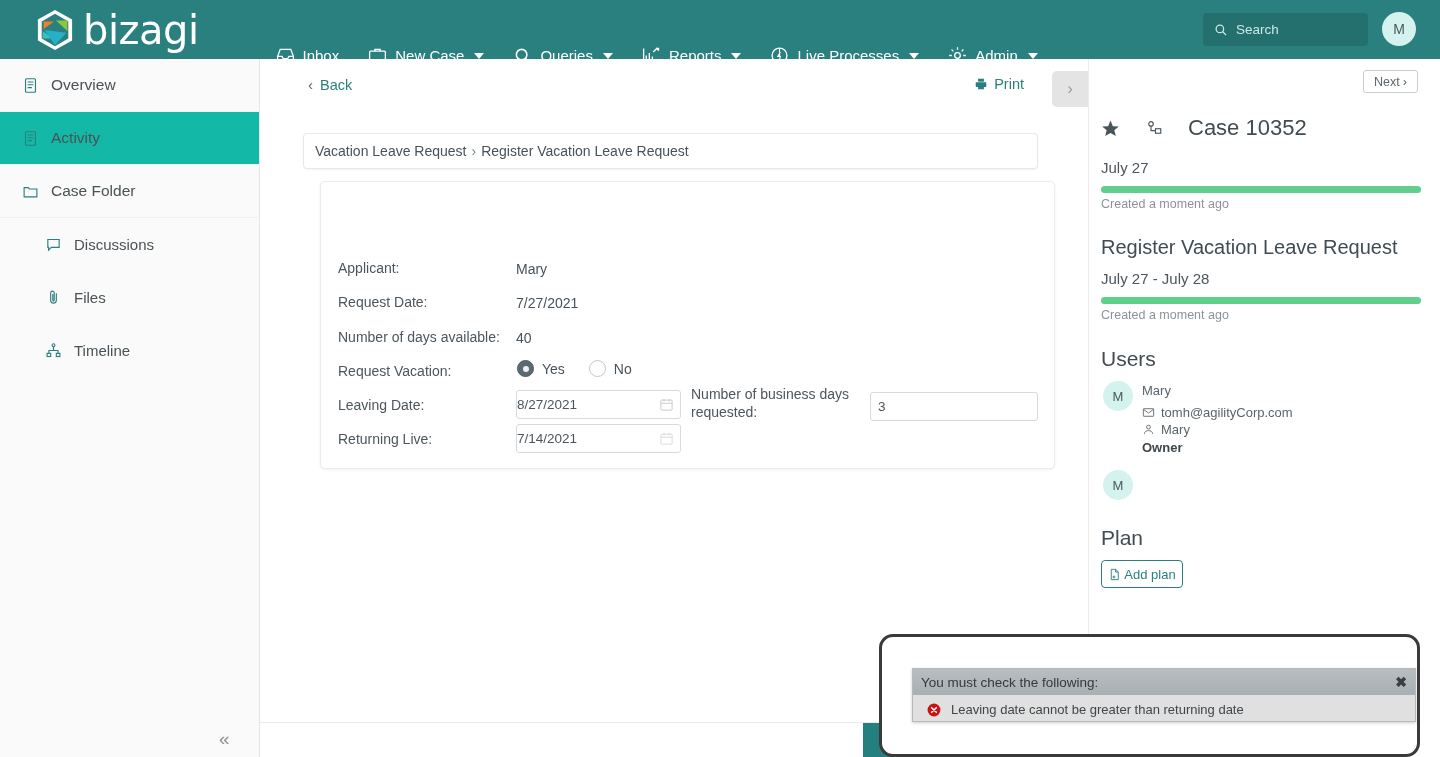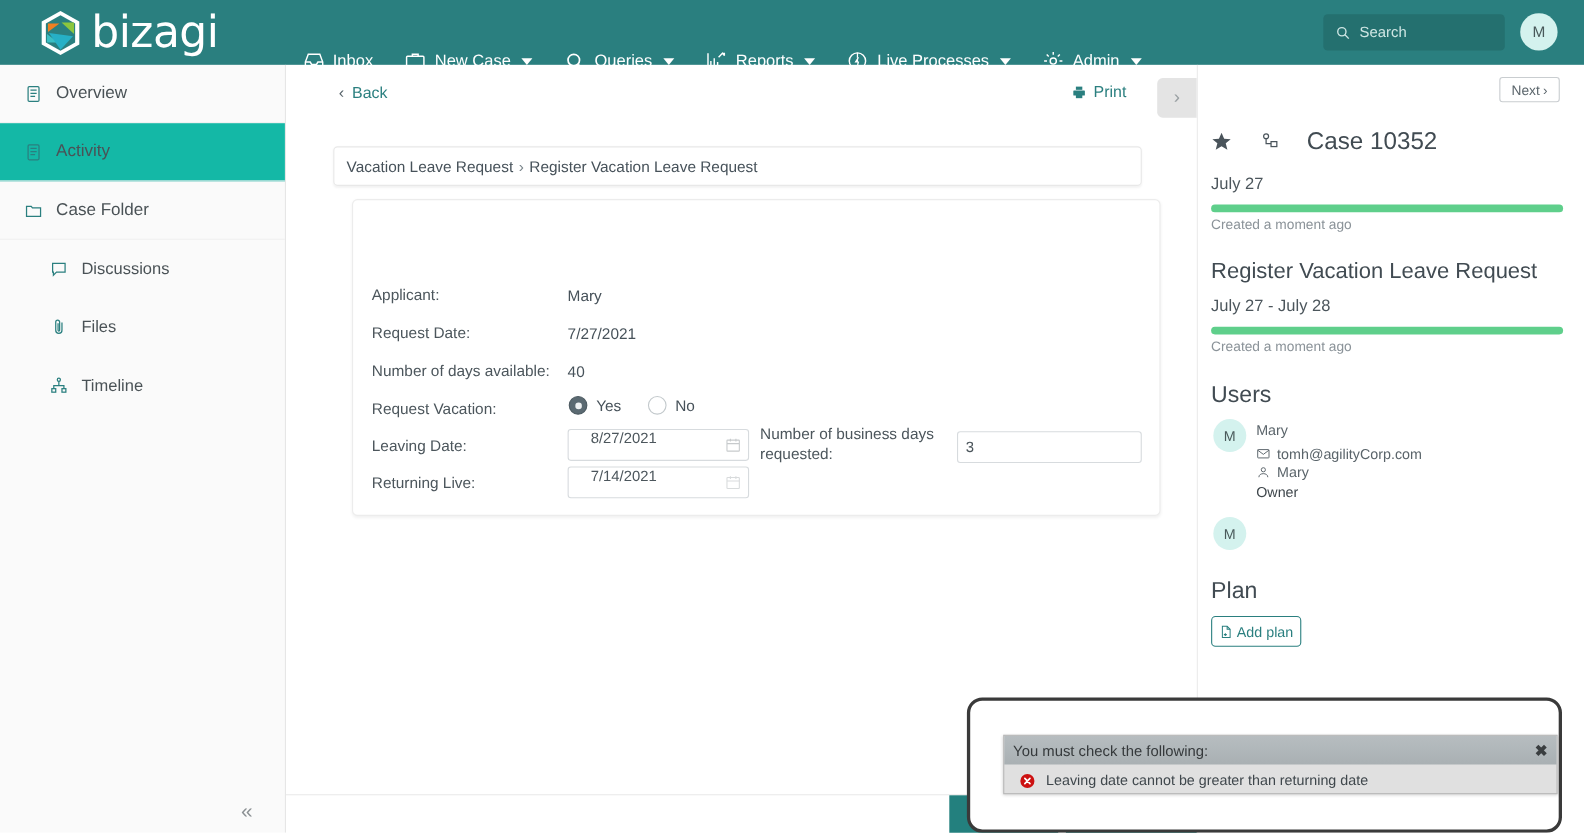--- a/index.html
+++ b/index.html
@@ -108,21 +108,21 @@
 
   .radio { width: 17px; height: 17px; border-radius: 50%; display: inline-block;
            vertical-align: middle; cursor: pointer; }
   .radio.on { background: #5b6a72; border: 1px solid #4d5b62;
               display: flex; align-items: center; justify-content: center; }
   .radio.on i { width: 6px; height: 6px; border-radius: 50%; background: #eef1f2; display:block; }
   .radio.off { background: #ffffff; border: 1px solid #c3c9cc; }
 
   .dateinput {
     width: 165px; height: 29px; border: 1px solid #d7dbde; border-radius: 3px;
-    background: #ffffff; display: flex; padding: 0 20px;
+    background: #ffffff; display: flex; align-items: center; padding: 0 0;
     font-size: 13.5px; color: #4c565c; position: relative; cursor: text;
   }
   .cal-ic { position: absolute; right: 6px; top: 6px; width: 15px; height: 15px; opacity: .55; }
   .numinput {
     width: 168px; height: 29px; border: 1px solid #d7dbde; border-radius: 3px;
     background: #ffffff; display: flex; align-items: center; padding: 0 7px;
     font-size: 13.5px; color: #4c565c; cursor: text;
   }
 
   .actionbar {
@@ -157,21 +157,21 @@
   .rp-sub { position: absolute; left: 12px; color: #8b9399; font-size: 12.5px; }
   .rp-h2 { position: absolute; left: 12px; color: #414b52; font-size: 20px; }
   .rp-h3 { position: absolute; left: 12px; color: #414b52; font-size: 21px; }
   .user-av {
     position: absolute; width: 30px; height: 30px; border-radius: 50%;
     background: #d4f2ee; color: #49595a; font-size: 13px;
     display: flex; align-items: center; justify-content: center;
   }
   .u-line { position: absolute; font-size: 13px; color: #5a646a; display: flex;
             align-items: center; gap: 6px; }
-  .u-bold { color: #3f474c; font-weight: normal; }
+  .u-bold { color: #3f474c; font-weight: bold; }
   .addplan {
     position: absolute; left: 12px; width: 82px; height: 28px;
     border: 1px solid #2a7f7f; border-radius: 4px; color: #2a7f7f; font-size: 13px;
     display: flex; align-items: center; justify-content: center; gap: 3px; cursor: pointer;
   }
 
   
   .modal-frame {
     position: absolute; left: 879px; top: 634px; width: 541px; height: 123px;
     border: 3px solid #3a3a3a; border-radius: 14px; background: #ffffff; z-index: 40;

